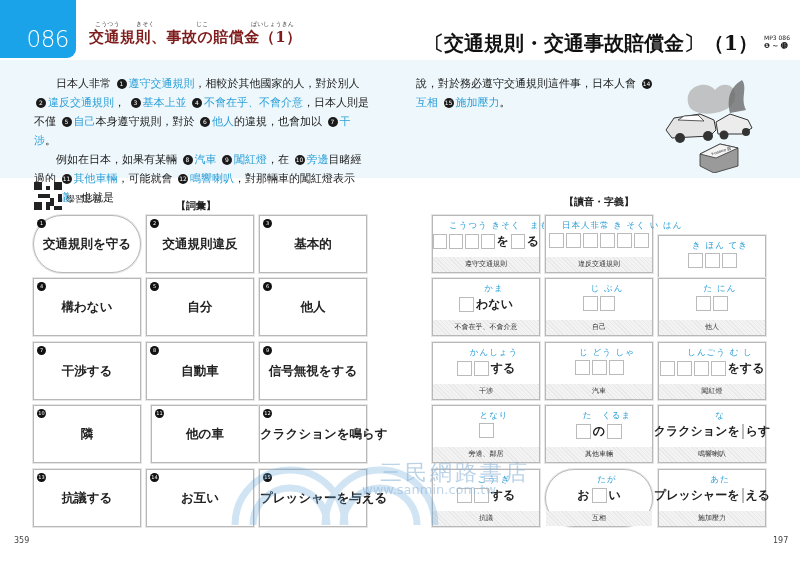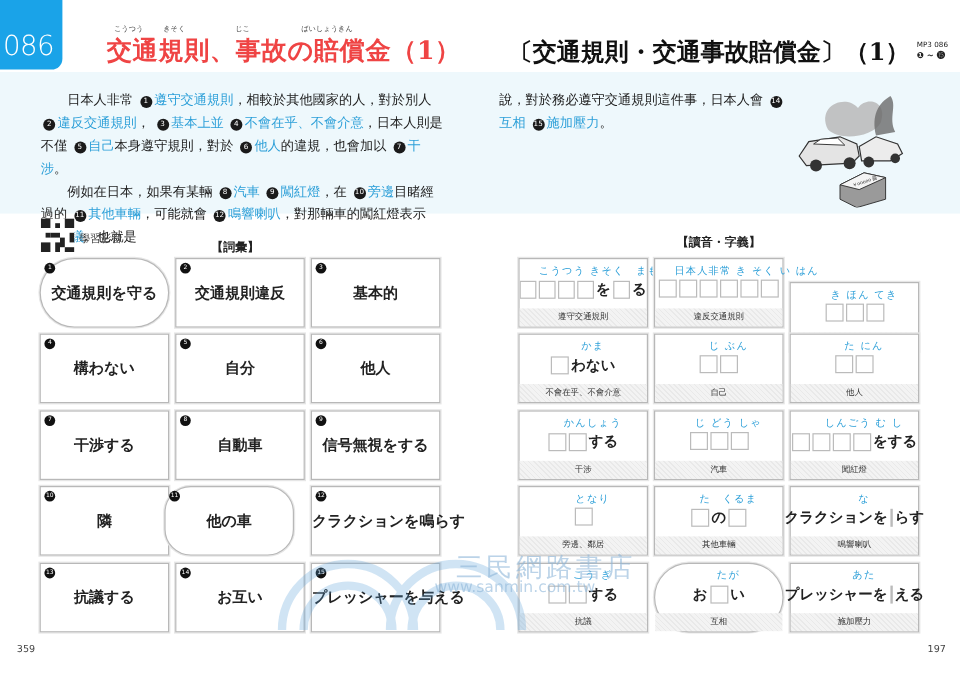--- a/index.html
+++ b/index.html
@@ -1,28 +1,28 @@
 <!DOCTYPE html>
 <html><head>
 <meta charset="utf-8">
 <style>
   * { box-sizing: border-box; margin: 0; padding: 0; }
   html, body { width: 800px; height: 567px; background: #ffffff; overflow: hidden; }
   body { position: relative; font-family: "DejaVu Serif", serif; color: #222; }
 
   .lesson-badge {
-    position: absolute; left: 0; top: 0; width: 52px; height: 58px;
+    position: absolute; left: 0; top: 0; width: 76px; height: 58px;
     background: #1aa3e8; border-bottom-right-radius: 9px;
     color: #fff; font-family: "DejaVu Sans", sans-serif; font-weight: 200;
     font-size: 23px; display: flex; align-items: flex-end; justify-content: flex-end;
     padding: 0 7px 6px 0; letter-spacing: -0.5px;
   }
   .title-jp { position: absolute; left: 89px; top: 20px; }
   .ruby-row { position: absolute; top: 0; left: 0; font-size: 6px; color: #444; white-space: nowrap; font-family: "DejaVu Sans", sans-serif; }
-  .title-jp .main { margin-top: 8px; font-size: 21px; font-weight: bold; color: #ef4444; white-space: nowrap; letter-spacing: 0.5px; text-align: right; }
+  .title-jp .main { margin-top: 8px; font-size: 15px; font-weight: bold; color: #7f1d1d; white-space: nowrap; letter-spacing: 0.5px; text-align: right; }
 
   .title-zh { position: absolute; left: 424px; top: 30px; font-size: 20px; font-weight: bold; white-space: nowrap; color: #111; }
   .mp3 { position: absolute; left: 764px; top: 33px; font-family: "DejaVu Sans", sans-serif; font-size: 6px; color: #222; line-height: 9px; }
   .mp3 .range { font-size: 7px; font-weight: bold; }
 
   .intro {
     position: absolute; left: 0; top: 60px; width: 800px; height: 118px;
     background: #eef8fc;
   }
   .intro-col { position: absolute; font-size: 11px; line-height: 19px; color: #222; }
@@ -172,21 +172,21 @@
       <div class="w">自動車</div>
     </div>
     <div class="vcard" style="left: 226px; top: 127px;">
       <span class="n">9</span>
       <div class="w">信号無視をする</div>
     </div>
     <div class="vcard" style="left: 0px; top: 190px;">
       <span class="n">10</span>
       <div class="w">隣</div>
     </div>
-    <div class="vcard" style="left: 104px; top: 190px; border-radius: 22px;">
+    <div class="vcard" style="left: 118px; top: 190px;">
       <span class="n">11</span>
       <div class="w">他の車</div>
     </div>
     <div class="vcard" style="left: 226px; top: 190px;">
       <span class="n">12</span>
       <div class="w">クラクションを鳴らす</div>
     </div>
     <div class="vcard" style="left: 0px; top: 254px;">
       <span class="n">13</span>
       <div class="w">抗議する</div>

